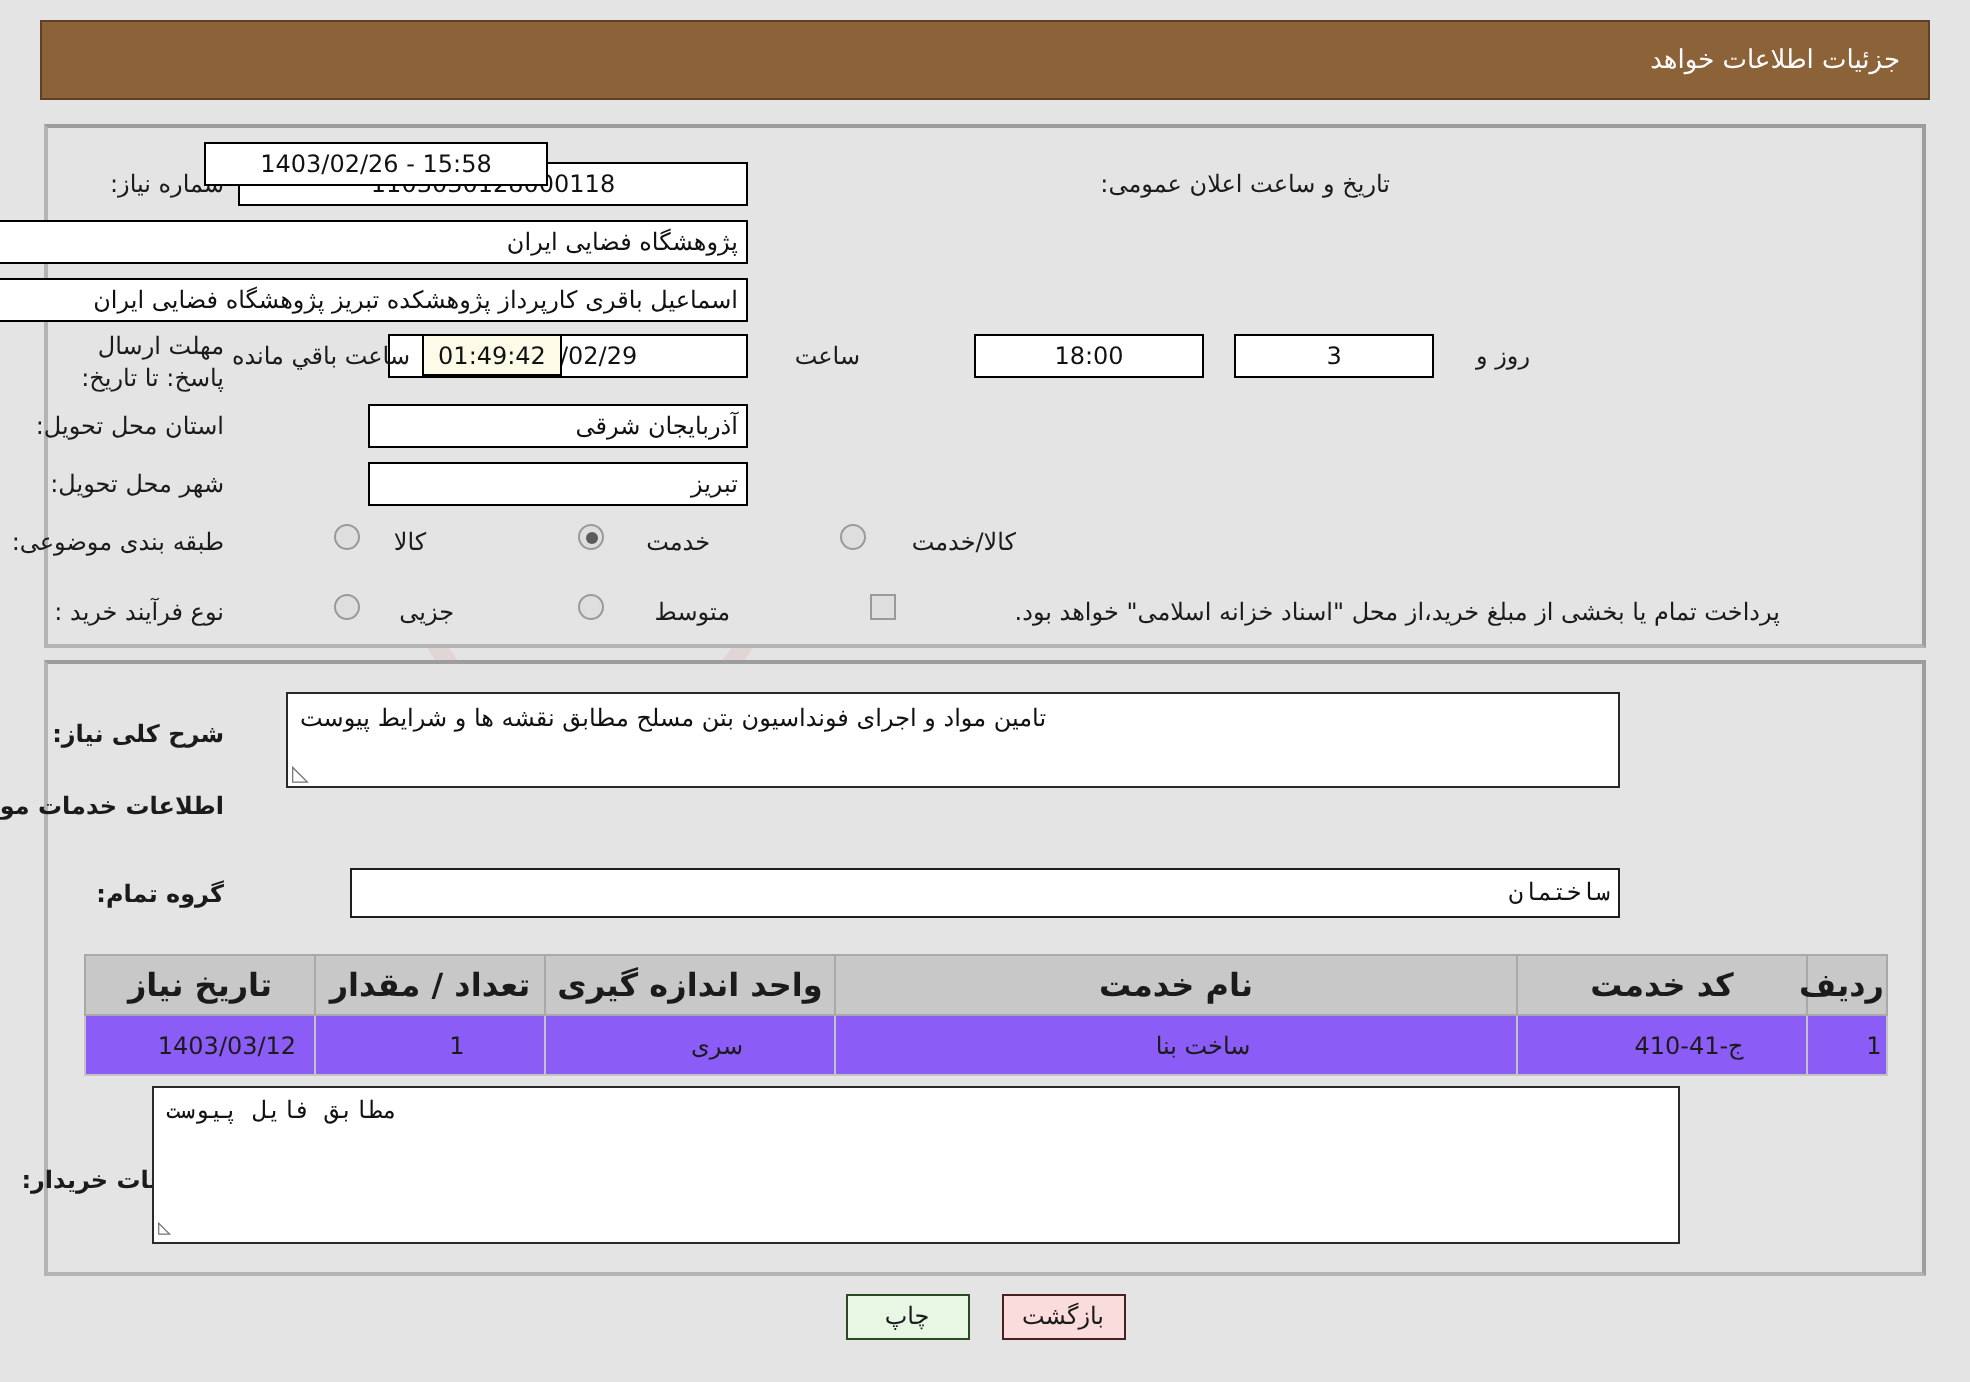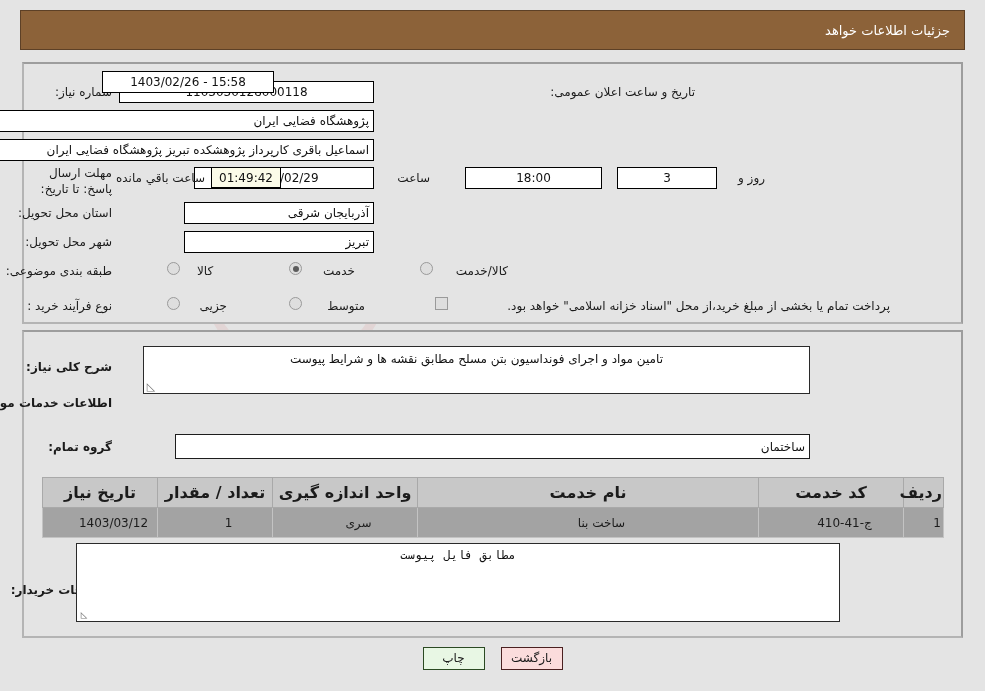--- a/index.html
+++ b/index.html
@@ -133,21 +133,21 @@
 
   
   .ta {
     position: absolute;
     background: #ffffff;
     border: 1px solid #2a2a2a;
     box-sizing: border-box;
     font-size: 12px;
     color: #111111;
     padding: 4px 6px 0 6px;
-    text-align: center;
+    text-align: left;
     line-height: 16px;
     z-index: 12;
     overflow: hidden;
   }
   .ta .grip {
     position: absolute;
     left: 2px;
     bottom: 1px;
     width: 10px; height: 10px;
     color: #777;
@@ -169,21 +169,21 @@
   }
   #items-table th {
     background: #c8c8c8;
     border: 1px solid #a9a9a9;
     height: 27px;
     font-weight: bold;
     color: #1b1b1b;
     font-size: 16px;
   }
   #items-table td {
-    background: #a3a3a3;
+    background: #8b5cf6;
     border: 1px solid #c3c3c3;
     height: 27px;
     text-align: center;
     color: #1b1b1b;
     padding-left: 28px;
   }
 
   
   #btn-row {
     position: absolute;
@@ -235,21 +235,21 @@
 <div class="lbl" style="top:114px; right:873px; width:110px;">نام دستگاه خریدار:</div>
 <div class="fld" style="top:110px; right:611px; width:381px; height:22px;">پژوهشگاه فضایی ایران</div>
 
 <div class="lbl" style="top:143px; right:873px; width:125px;">ایجاد کننده درخواست:</div>
 <div class="fld" style="top:139px; right:611px; width:381px; height:22px;">اسماعیل باقری کارپرداز پژوهشکده تبریز پژوهشگاه فضایی ایران</div>
 <div class="linklike" style="top:143px; right:1094px; left:152px;">اطلاعات تماس خریدار</div>
 
 <div class="lbl" style="top:165px; right:873px; width:95px; line-height:16px; white-space:normal;">مهلت ارسال پاسخ: تا تاریخ:</div>
 <div class="fld center" style="top:167px; right:611px; width:180px; height:22px;">1403/02/29</div>
 <div class="lbl" style="top:171px; right:555px; width:45px;">ساعت</div>
-<div class="fld center" style="top:167px; right:383px; width:137px; height:22px;">18:00</div>
+<div class="fld center" style="top:167px; right:383px; width:115px; height:22px;">18:00</div>
 <div class="fld center" style="top:167px; right:268px; width:100px; height:22px; left:auto;">3</div>
 <div class="lbl" style="top:171px; right:220px; width:40px;">روز و</div>
 <div class="fld timer" style="top:167px; left:211px; width:70px; height:21px;">01:49:42</div>
 <div class="lbl" style="top:171px; left:110px; width:95px; text-align:right;">ساعت باقي مانده</div>
 
 <div class="lbl" style="top:206px; right:873px; width:105px;">استان محل تحویل:</div>
 <div class="fld" style="top:202px; right:611px; width:190px; height:22px;">آذربایجان شرقی</div>
 
 <div class="lbl" style="top:235px; right:873px; width:100px;">شهر محل تحویل:</div>
 <div class="fld" style="top:231px; right:611px; width:190px; height:22px;">تبریز</div>
@@ -274,21 +274,21 @@
 
 <div class="lbl bold" style="top:360px; right:873px; width:95px;">شرح کلی نیاز:</div>
 <div class="ta" style="top:346px; right:175px; left:143px; height:48px;">
   <span>تامین مواد و اجرای فونداسیون بتن مسلح مطابق نقشه ها و شرایط پیوست</span>
   <span class="grip">◺</span>
 </div>
 
 <div class="lbl bold" style="top:396px; right:873px; width:160px;">اطلاعات خدمات مورد نیاز</div>
 
 <div class="lbl bold" style="top:440px; right:873px; width:90px;">گروه تمام:</div>
-<div class="fld" style="top:434px; right:175px; left:175px; width:auto; height:25px; border-color:#1d1d1d;">ساختمان</div>
+<div class="fld" style="top:434px; right:175px; left:175px; width:auto; height:25px; border-color:#1d1d1d;font-family:Liberation Mono, monospace;">ساختمان</div>
 
 <table id="items-table">
   <colgroup>
     <col style="width:40px">
       <col style="width:145px">
       <col style="width:341px">
     <col style="width:145px">
       <col style="width:115px">
       <col style="width:115px">
   </colgroup>

